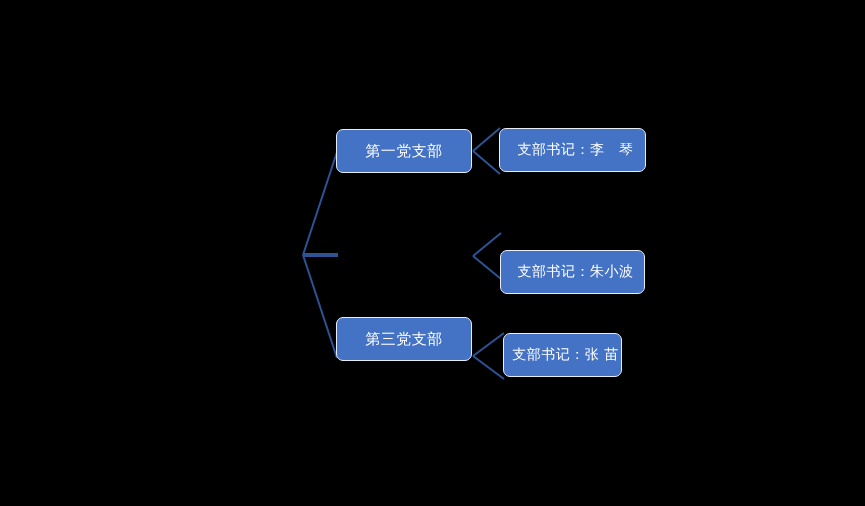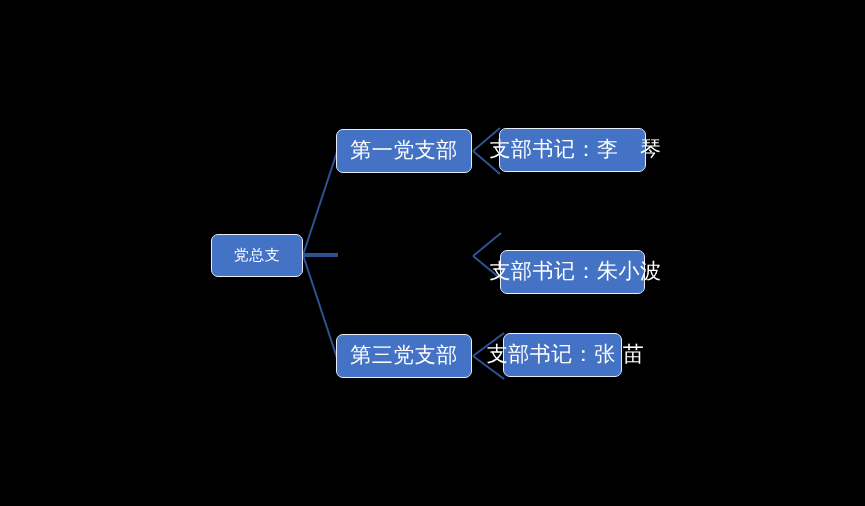--- a/index.html
+++ b/index.html
@@ -47,29 +47,29 @@
     left: 211px;
     top: 234px;
     width: 92px;
     height: 43px;
     font-size: 15px;
   }
   .node-branch {
     left: 336px;
     width: 136px;
     height: 44px;
-    font-size: 21px;
+    font-size: 15px;
   }
   .branch-1 { top: 129px; }
   .branch-2 { top: 234px; }
-  .branch-3 { top: 334px; }
+  .branch-3 { top: 317px; }
 
   .node-leaf {
     height: 44px;
-    font-size: 21px;
+    font-size: 14px;
     padding-left: 6px;
   }
   .leaf-1 { left: 499px; top: 128px; width: 147px; }
   .leaf-2 { left: 500px; top: 233px; width: 145px; margin-top: 17px; }
   .leaf-3 { left: 503px; top: 333px; width: 119px; }
 </style>
 </head>
 <body>
 
 <div id="canvas">
@@ -83,21 +83,20 @@
     <line x1="473" y1="151" x2="500" y2="128" stroke="#2E5395" stroke-width="2"></line>
     <line x1="473" y1="151" x2="500" y2="174" stroke="#2E5395" stroke-width="2"></line>
 
     <line x1="473" y1="256" x2="501" y2="233" stroke="#2E5395" stroke-width="2"></line>
     <line x1="473" y1="256" x2="501" y2="279" stroke="#2E5395" stroke-width="2"></line>
 
     <line x1="473" y1="356" x2="504" y2="333" stroke="#2E5395" stroke-width="2"></line>
     <line x1="473" y1="356" x2="504" y2="379" stroke="#2E5395" stroke-width="2"></line>
   </svg>
 
-  <div class="node node-root">党总支</div>
 
   <div class="node node-branch branch-1">第一党支部</div>
   <div class="node node-leaf leaf-1">支部书记：李　琴</div>
 
   <div class="node node-leaf leaf-2">支部书记：朱小波</div>
 
   <div class="node node-branch branch-3">第三党支部</div>
   <div class="node node-leaf leaf-3">支部书记：张 苗</div>
 
 </div>

